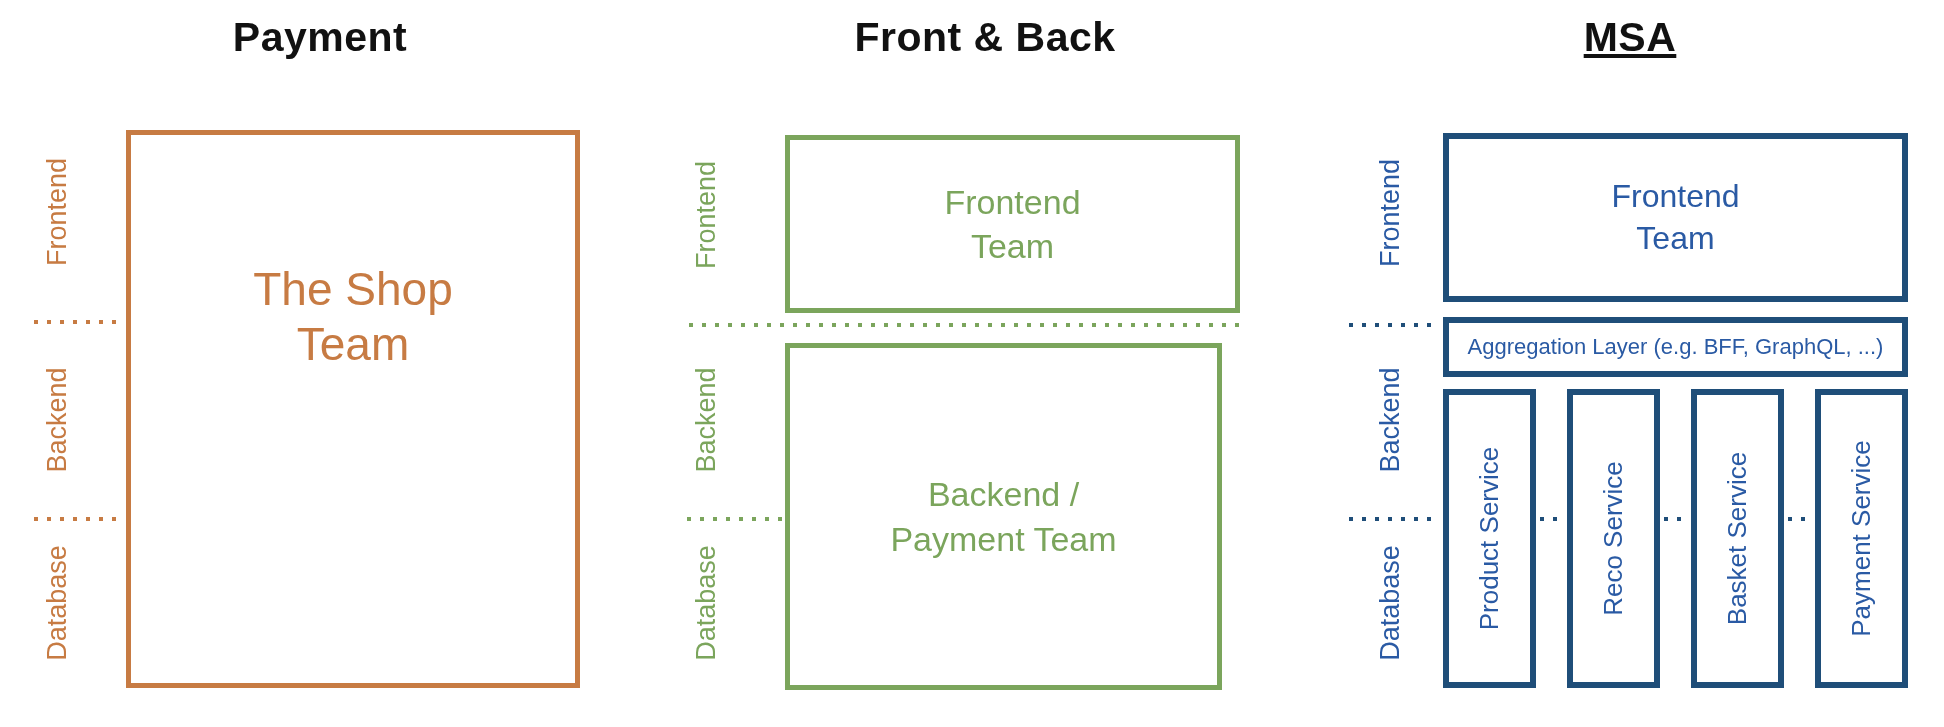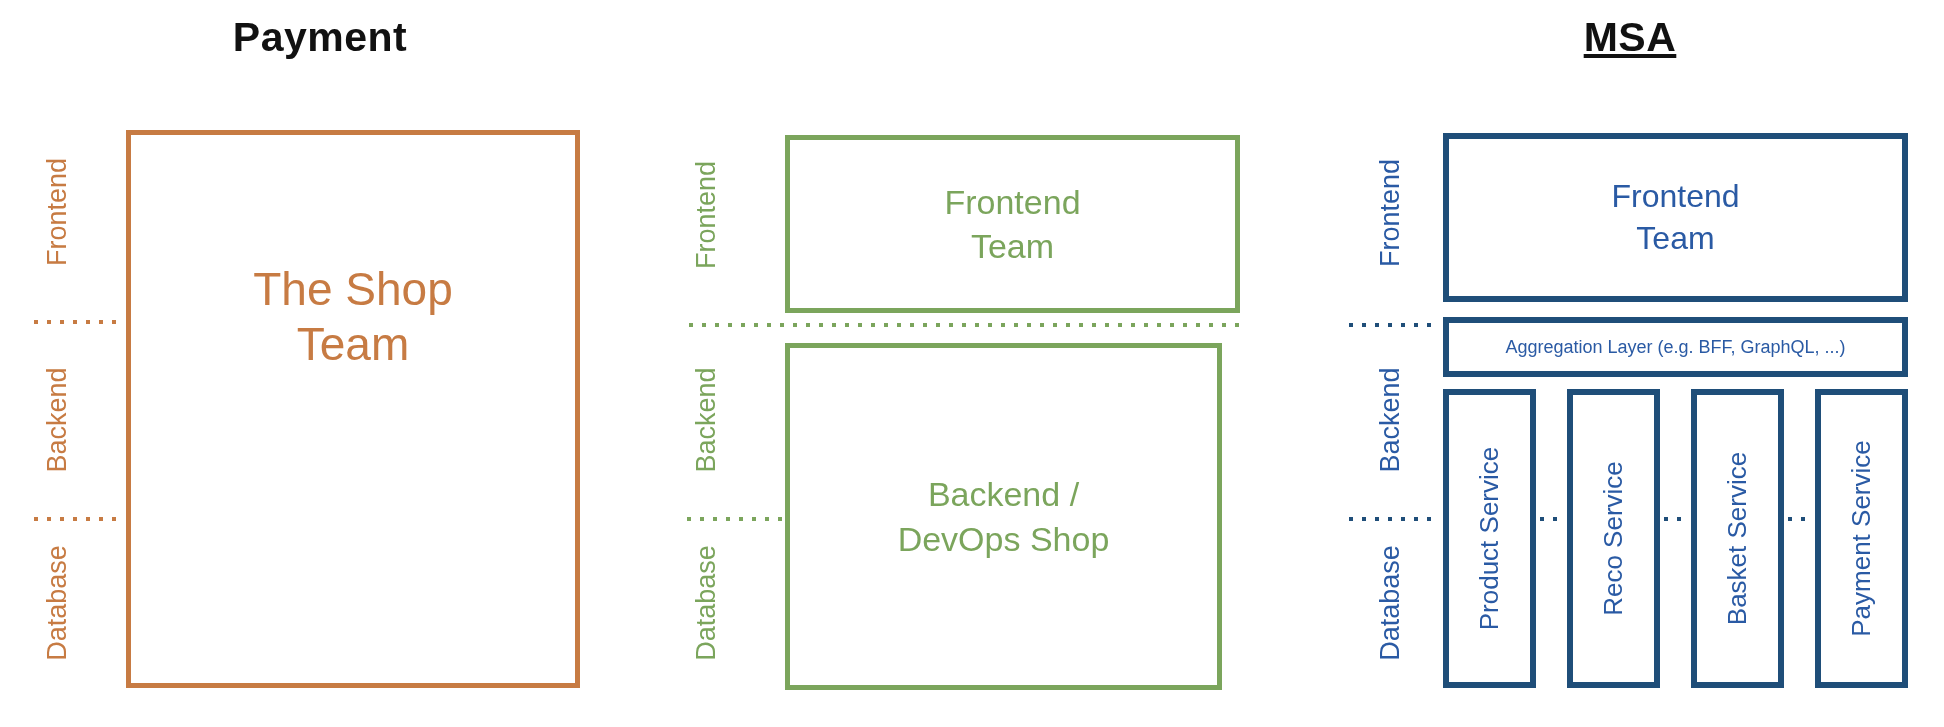--- a/index.html
+++ b/index.html
@@ -41,21 +41,21 @@
   }
   .dots.orange{color:var(--orange);}
   .dots.green{color:var(--green);}
   .dots.navy{color:var(--navy);}
   .team-text-orange{
     position:absolute;text-align:center;color:var(--orange);
     font-size:46px;line-height:1.2;
   }
   .team-text-green{color:var(--green);font-size:34px;line-height:1.3;}
   .team-text-blue{color:var(--blue-text);font-size:32px;line-height:1.3;font-weight:500;}
-  .agg-text{color:var(--blue-text);font-size:18px;font-weight:500;}
+  .agg-text{color:var(--blue-text);font-size:22px;font-weight:500;}
   .service-text{
     color:var(--blue-text);font-size:26px;font-weight:500;white-space:nowrap;
     transform:rotate(-90deg);
   }
 </style>
 </head>
 <body>
 
 <div id="canvas">
 
@@ -67,39 +67,40 @@
 
   <div class="dots orange" style="left:33px;top:319px;width:92px;"></div>
   <div class="dots orange" style="left:33px;top:516px;width:92px;"></div>
 
   <div class="box orange-border" style="left:126px;top:130px;width:454px;height:558px;"></div>
   <div class="team-text-orange" style="left:126px;top:262px;width:454px;">
     <div>The Shop</div>
     <div>Team</div>
   </div>
 
+  <div class="title" style="left:700px;width:570px;">Front &amp; Back</div>
 
   <div class="vlabel green" style="left:706px;top:215px;">Frontend</div>
   <div class="vlabel green" style="left:706px;top:420px;">Backend</div>
   <div class="vlabel green" style="left:706px;top:603px;">Database</div>
 
   <div class="box green-border" style="left:785px;top:135px;width:455px;height:178px;">
     <div class="team-text-green">
       <div>Frontend</div>
       <div>Team</div>
     </div>
   </div>
 
   <div class="dots green" style="left:688px;top:322px;width:552px;"></div>
   <div class="dots green" style="left:686px;top:516px;width:97px;"></div>
 
   <div class="box green-border" style="left:785px;top:343px;width:437px;height:347px;">
     <div class="team-text-green">
       <div>Backend /</div>
-      <div>DevOps Shop</div>
+      <div>Payment Team</div>
     </div>
   </div>
 
   <div class="title" style="left:1345px;width:570px;text-decoration:underline;">MSA</div>
 
   <div class="vlabel blue" style="left:1390px;top:213px;">Frontend</div>
   <div class="vlabel blue" style="left:1390px;top:420px;">Backend</div>
   <div class="vlabel blue" style="left:1390px;top:603px;">Database</div>
 
   <div class="box navy-border" style="left:1443px;top:133px;width:465px;height:169px;">

